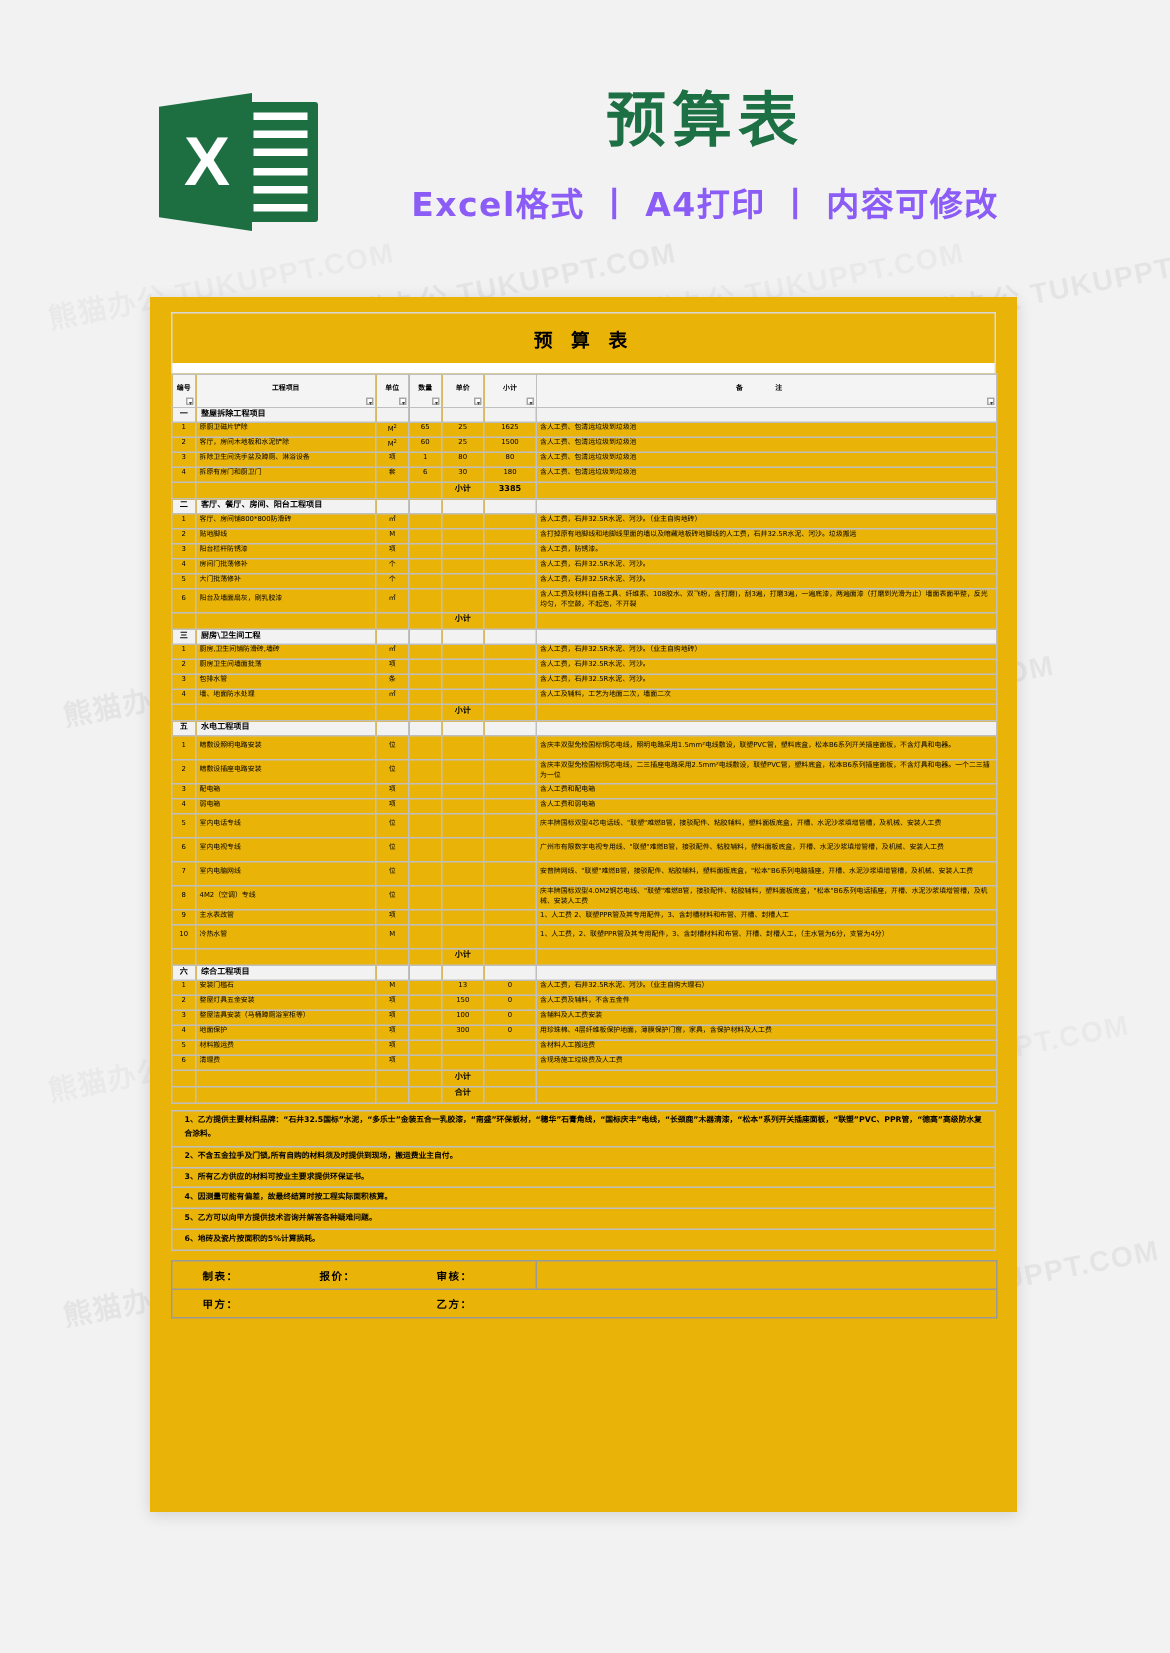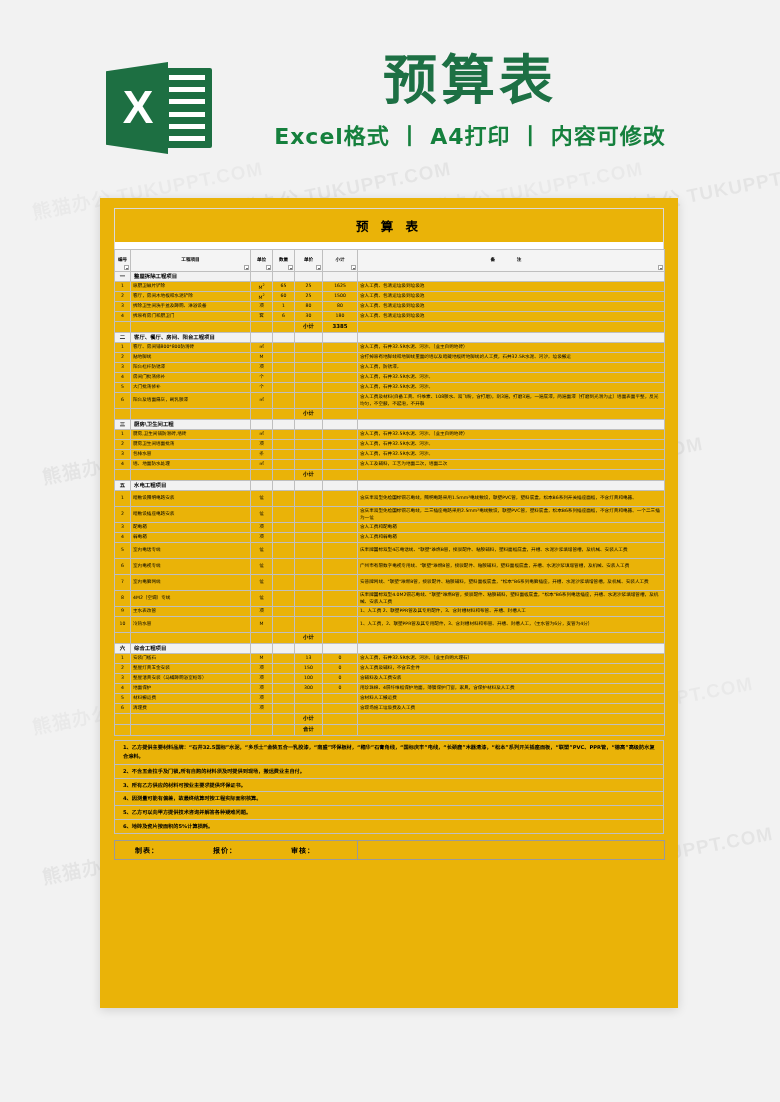--- a/index.html
+++ b/index.html
@@ -81,32 +81,32 @@
   .xl-row-bar {
     height: 5px;
     background: #ffffff;
   }
   .title-main {
     position: absolute;
     left: 240px; top: 52px;
     width: 460px;
     text-align: center;
     color: #1d7044;
-    font-size: 54px;
+    font-size: 40px;
     font-weight: bold;
     letter-spacing: 4px;
     line-height: 58px;
     font-family: "DejaVu Sans", "Liberation Sans", sans-serif;
   }
   .title-sub {
     position: absolute;
     left: 240px; top: 118px;
     width: 460px;
     text-align: center;
-    color: #15803d;
+    color: #8b5cf6;
     font-size: 22px;
     font-weight: bold;
     letter-spacing: 1px;
     font-family: "DejaVu Sans", "Liberation Sans", sans-serif;
   }
 
   
   .paper {
     position: absolute;
     left: 100px; top: 198px;
@@ -744,18 +744,26 @@
           <tr>
             <td>
               <span class="sign-inner">
                 <span class="s1">制表：</span>
                 <span class="s2">报价：</span>
                 <span>审核：</span>
               </span>
             </td>
             <td class="blank"></td>
           </tr>
+          <tr>
+            <td colspan="2">
+              <span class="sign-inner">
+                <span style="width:156px">甲方：</span>
+                <span>乙方：</span>
+              </span>
+            </td>
+          </tr>
         </tbody>
       </table>
 
     </div>
   </div>
 </div>
 
 </body></html>

